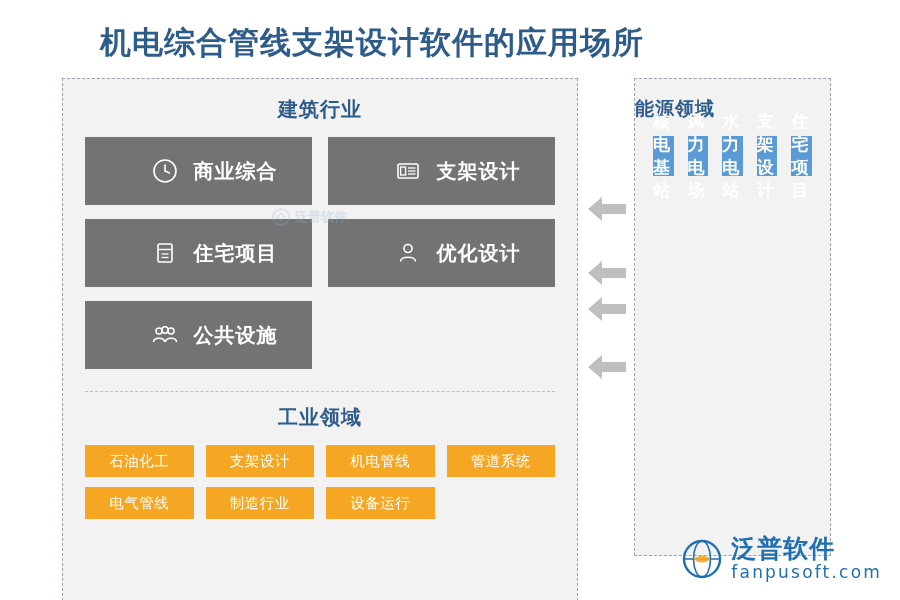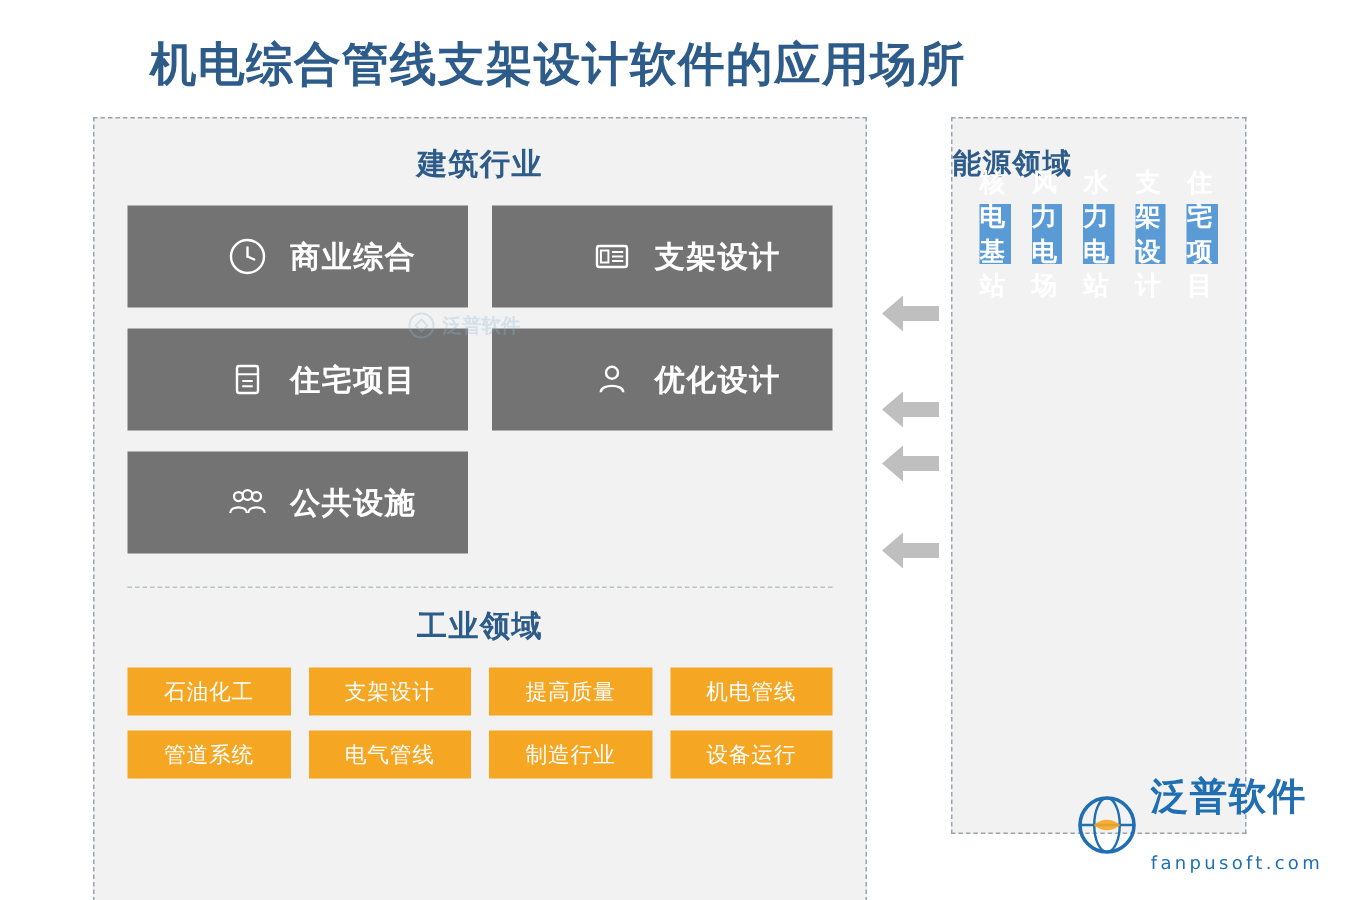--- a/index.html
+++ b/index.html
@@ -174,24 +174,23 @@
     gap: 8px;
   }
   .logo-text-main {
     font-size: 25px;
     font-weight: bold;
     color: #1f6fb2;
     line-height: 1.05;
     letter-spacing: 1px;
   }
   .logo-text-sub {
-    font-size: 12px;
+    font-size: 17px;
     color: #1f6fb2;
     letter-spacing: 2.2px;
-    margin-top: 24px;
   }
 </style>
 </head>
 <body>
 
 <div class="page-title">机电综合管线支架设计软件的应用场所</div>
 
 <div class="left-panel">
   <div class="panel-heading">建筑行业</div>
 
@@ -258,21 +257,20 @@
 
 
   </div>
 
   <div class="divider"></div>
   <div class="sub-heading">工业领域</div>
 
   <div class="grid-tags">
     <div class="tag">石油化工</div>
     <div class="tag">支架设计</div>
-    <div class="tag">提高质量</div>
     <div class="tag">机电管线</div>
     <div class="tag">管道系统</div>
     <div class="tag">电气管线</div>
     <div class="tag">制造行业</div>
     <div class="tag">设备运行</div>
   </div>
 </div>
 
 <div class="right-panel">
   <div class="right-heading">能源领域</div>

